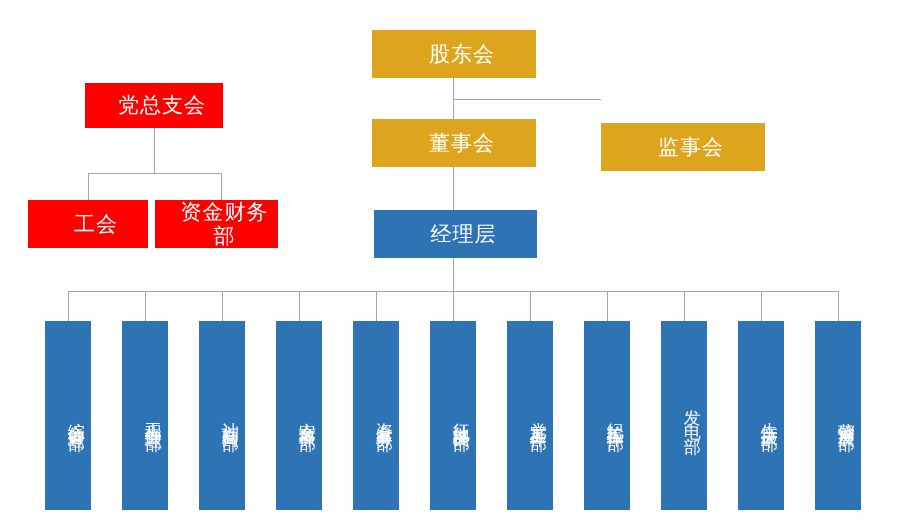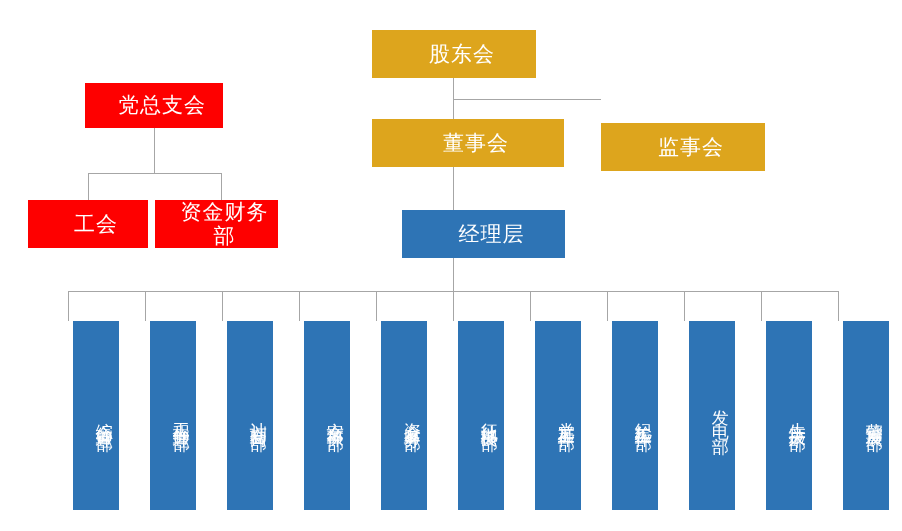--- a/index.html
+++ b/index.html
@@ -22,21 +22,21 @@
     align-items: center;
     justify-content: center;
     color: #ffffff;
     text-align: center;
     z-index: 2;
     line-height: 1.15;
     padding-left: 16px;
   }
   .node.gold  { background: #dda51d; }
   .node.red   { background: #fe0000; }
-  .node.blue  { background: #2e74b5; margin-left: 28px; }
+  .node.blue  { background: #2e74b5; }
 
   .node.top-label {
     font-size: 21px;
     letter-spacing: 1px;
   }
 
   .dept {
     writing-mode: vertical-rl;
     text-orientation: upright;
     font-size: 17px;
@@ -81,21 +81,21 @@
   <div class="conn v" style="left:530px; top:291px; height:30px;"></div>
   <div class="conn v" style="left:607px; top:291px; height:30px;"></div>
   <div class="conn v" style="left:684px; top:291px; height:30px;"></div>
   <div class="conn v" style="left:761px; top:291px; height:30px;"></div>
   <div class="conn v" style="left:838px; top:291px; height:30px;"></div>
 
   <div class="node gold top-label" style="left:372px; top:30px; width:164px; height:48px;">股东会</div>
 
   <div class="node gold top-label" style="left:601px; top:76px; width:164px; height:48px;margin-top:47px;">监事会</div>
 
-  <div class="node gold top-label" style="left:372px; top:119px; width:192px; height:48px;">董事会</div>
+  <div class="node gold top-label" style="left:372px; top:119px; width:164px; height:48px;">董事会</div>
 
   <div class="node blue top-label" style="left:374px; top:210px; width:163px; height:48px;">经理层</div>
 
   <div class="node red top-label" style="left:28px; top:200px; width:120px; height:48px;">工会</div>
 
   <div class="node red top-label" style="left:85px; top:83px; width:138px; height:45px;">党总支会</div>
 
   <div class="node red top-label" style="left:155px; top:200px; width:123px; height:48px;">资金财务部</div>
 
   <div class="node blue" style="left:45px; top:321px; width:46px; height:189px;">

